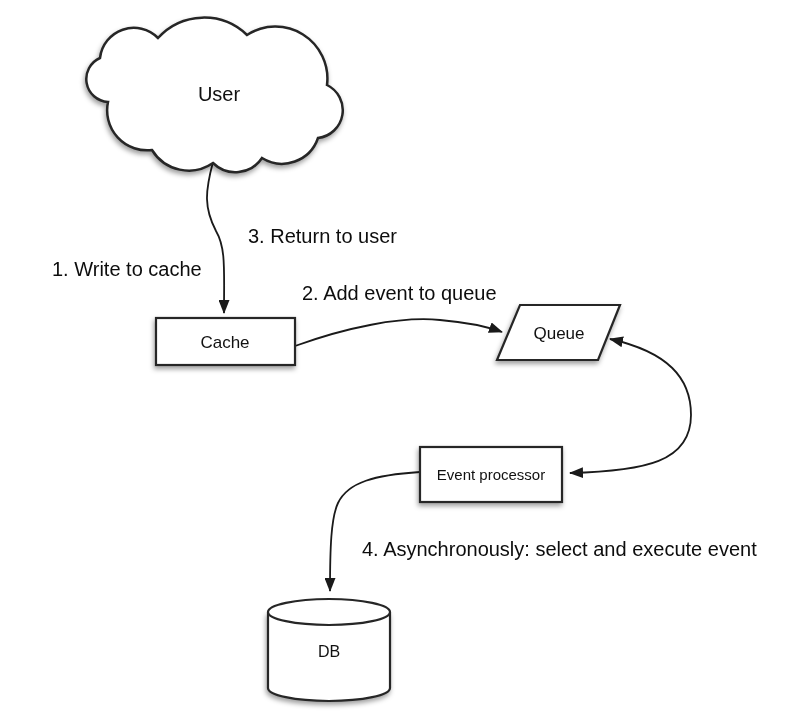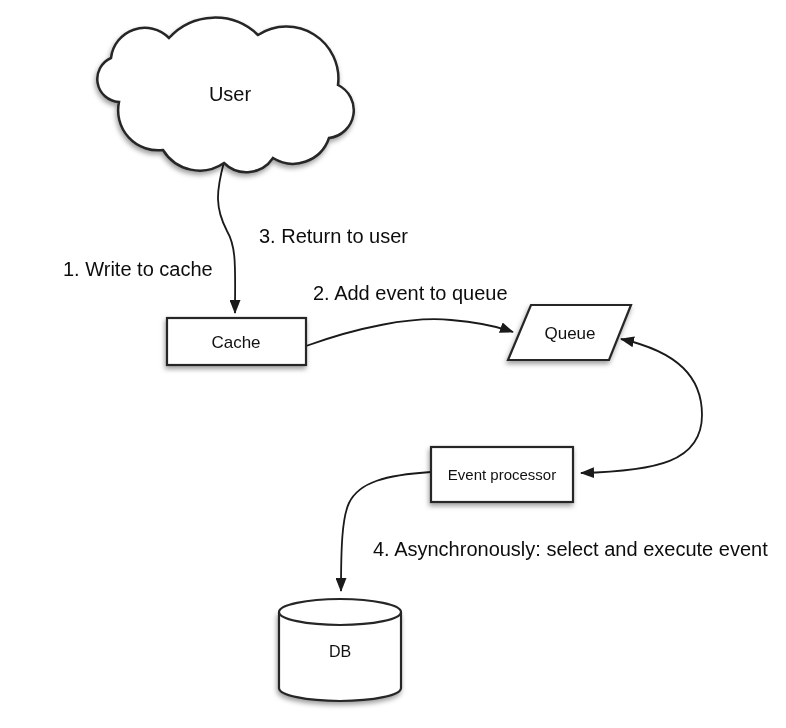--- a/index.html
+++ b/index.html
@@ -2,21 +2,20 @@
 <html><head>
 <meta charset="utf-8">
 <style>
   html, body { margin: 0; padding: 0; background: #ffffff; }
   .stage {
     position: relative;
     width: 688px;
     height: 728px;
     background: #ffffff;
     font-family: "Liberation Sans", sans-serif;
-    margin-left: 11px;
   }
   svg { display: block; }
   .shape {
     fill: #ffffff;
     stroke: #262626;
     stroke-width: 2.2px;
   }
   .cloud { stroke-width: 2.5px; }
   .shadow { filter: drop-shadow(-1px 3px 2.5px rgba(0,0,0,0.38)); }
   .edge {

